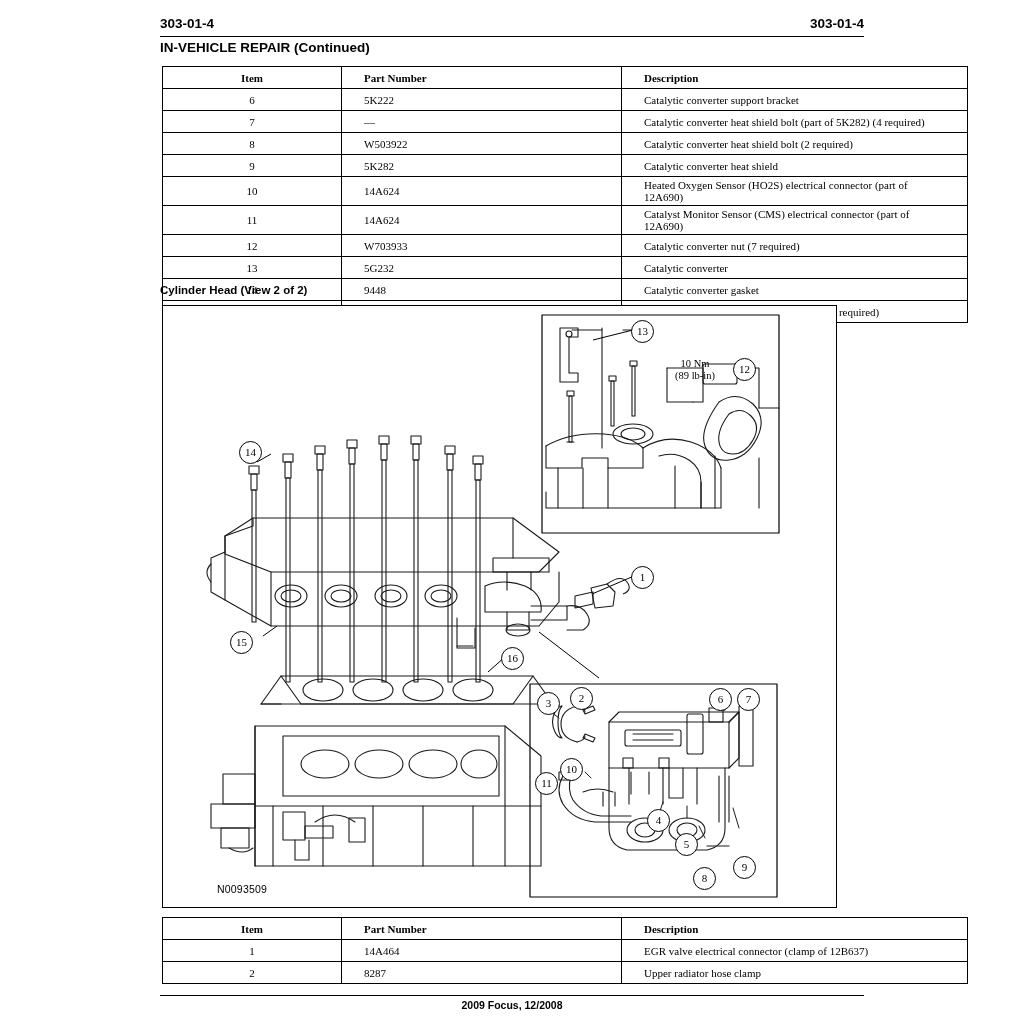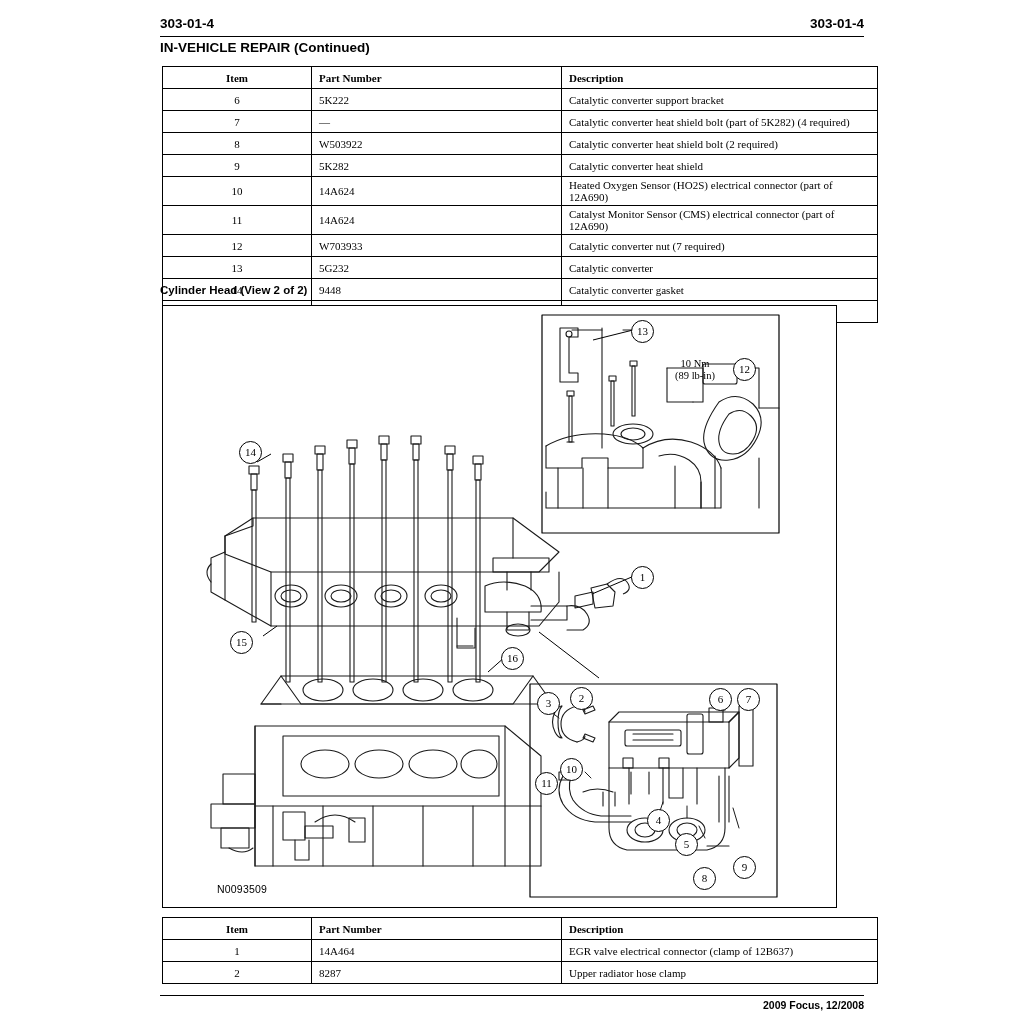--- a/index.html
+++ b/index.html
@@ -67,21 +67,21 @@
   
   table.parts {
     position: absolute;
     border-collapse: collapse;
     font-family: "Liberation Serif", serif;
     font-size: 11px;
     table-layout: fixed;
   }
   table.parts th, table.parts td {
     border: 1px solid #000;
-    padding: 2px 7px;
+    padding: 2px 22px;
     height: 17px;
     vertical-align: middle;
   }
   table.parts th {
     font-weight: bold;
     text-align: left;
   }
   table.parts th.c-item, table.parts td.c-item {
     width: 134px;
     text-align: center;
@@ -127,21 +127,21 @@
     letter-spacing: 0.2px;
   }
 
   
   .rule.bottom { top: 995px; }
   .footer {
     position: absolute;
     left: 160px;
     top: 999px;
     width: 704px;
-    text-align: right;
+    text-align: center;
     font-family: "Liberation Sans", sans-serif;
     font-weight: bold;
     font-size: 10.5px;
   }
 
   
   .callout {
     position: absolute;
     border: 1.2px solid #000;
     border-radius: 50%;

